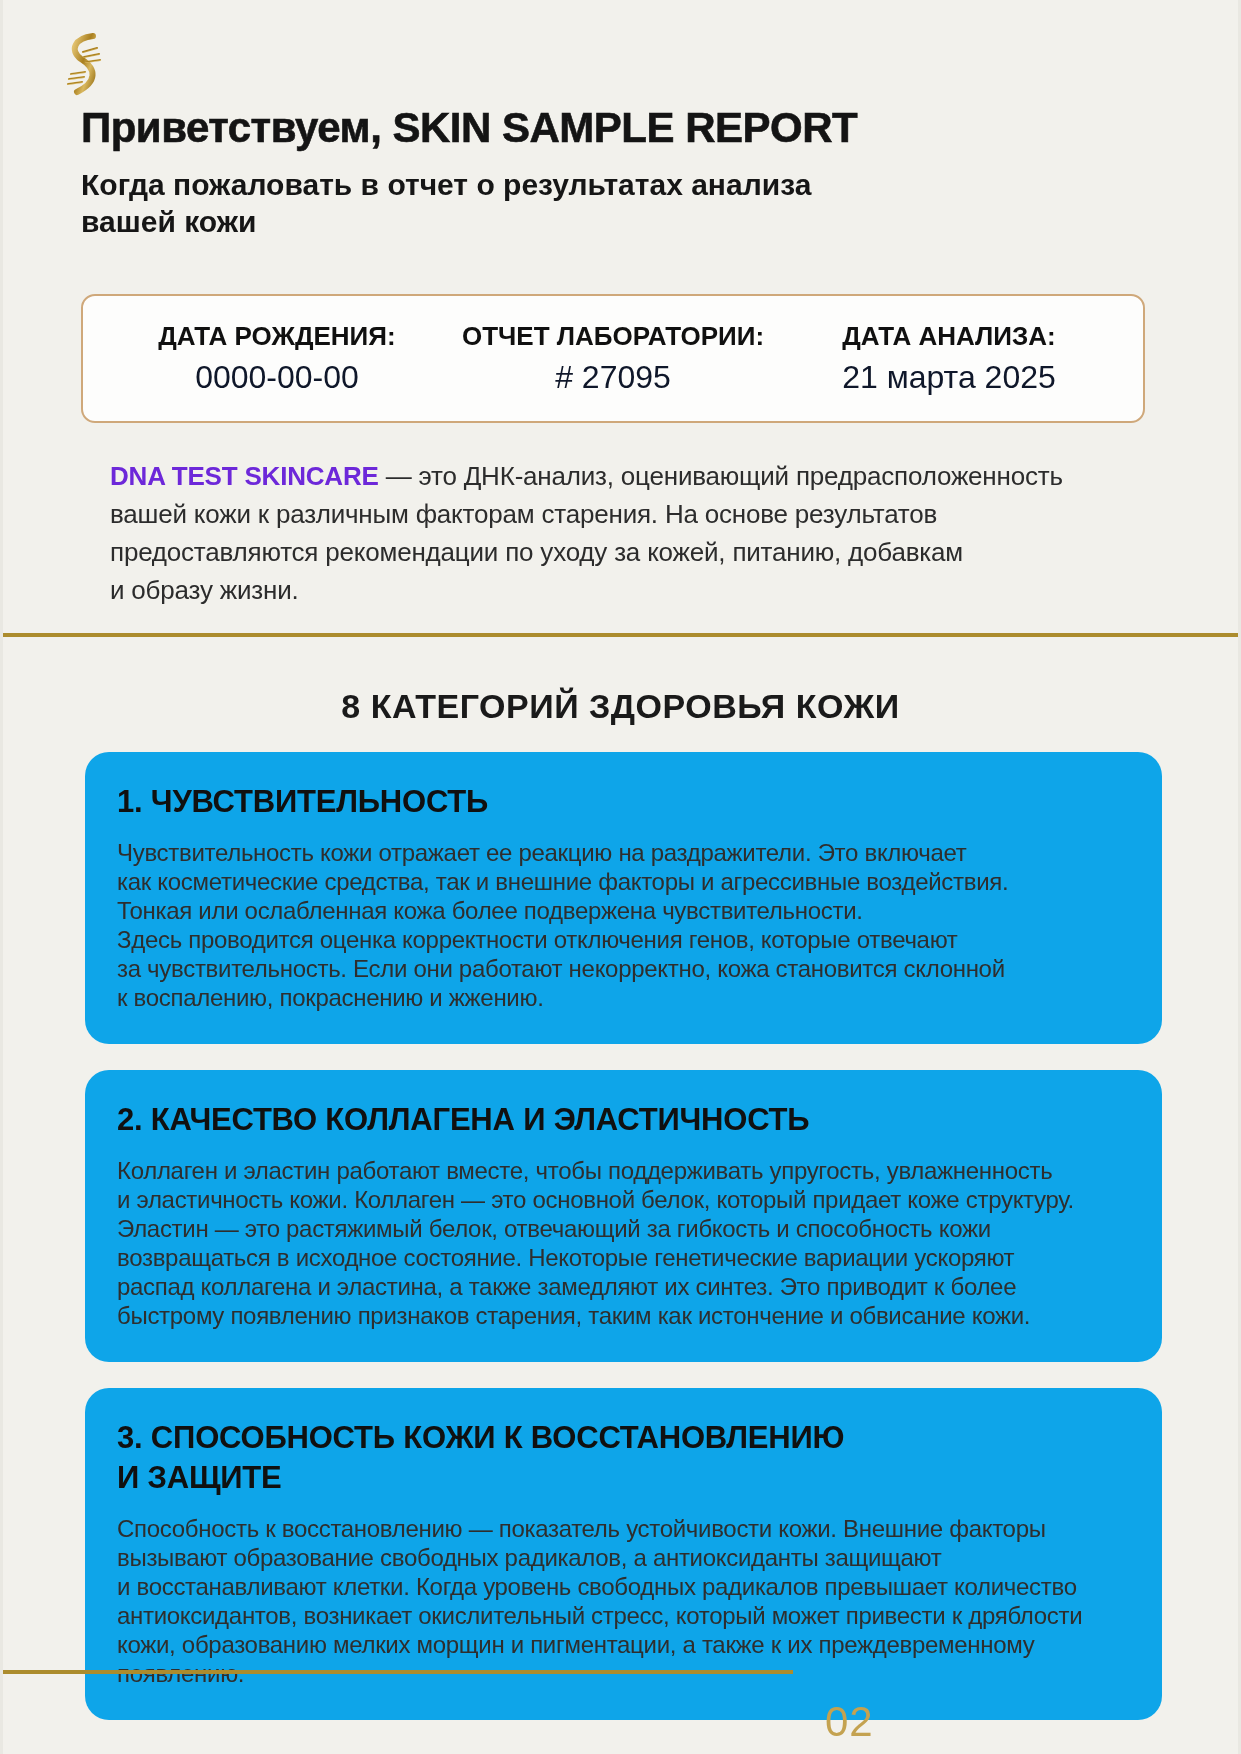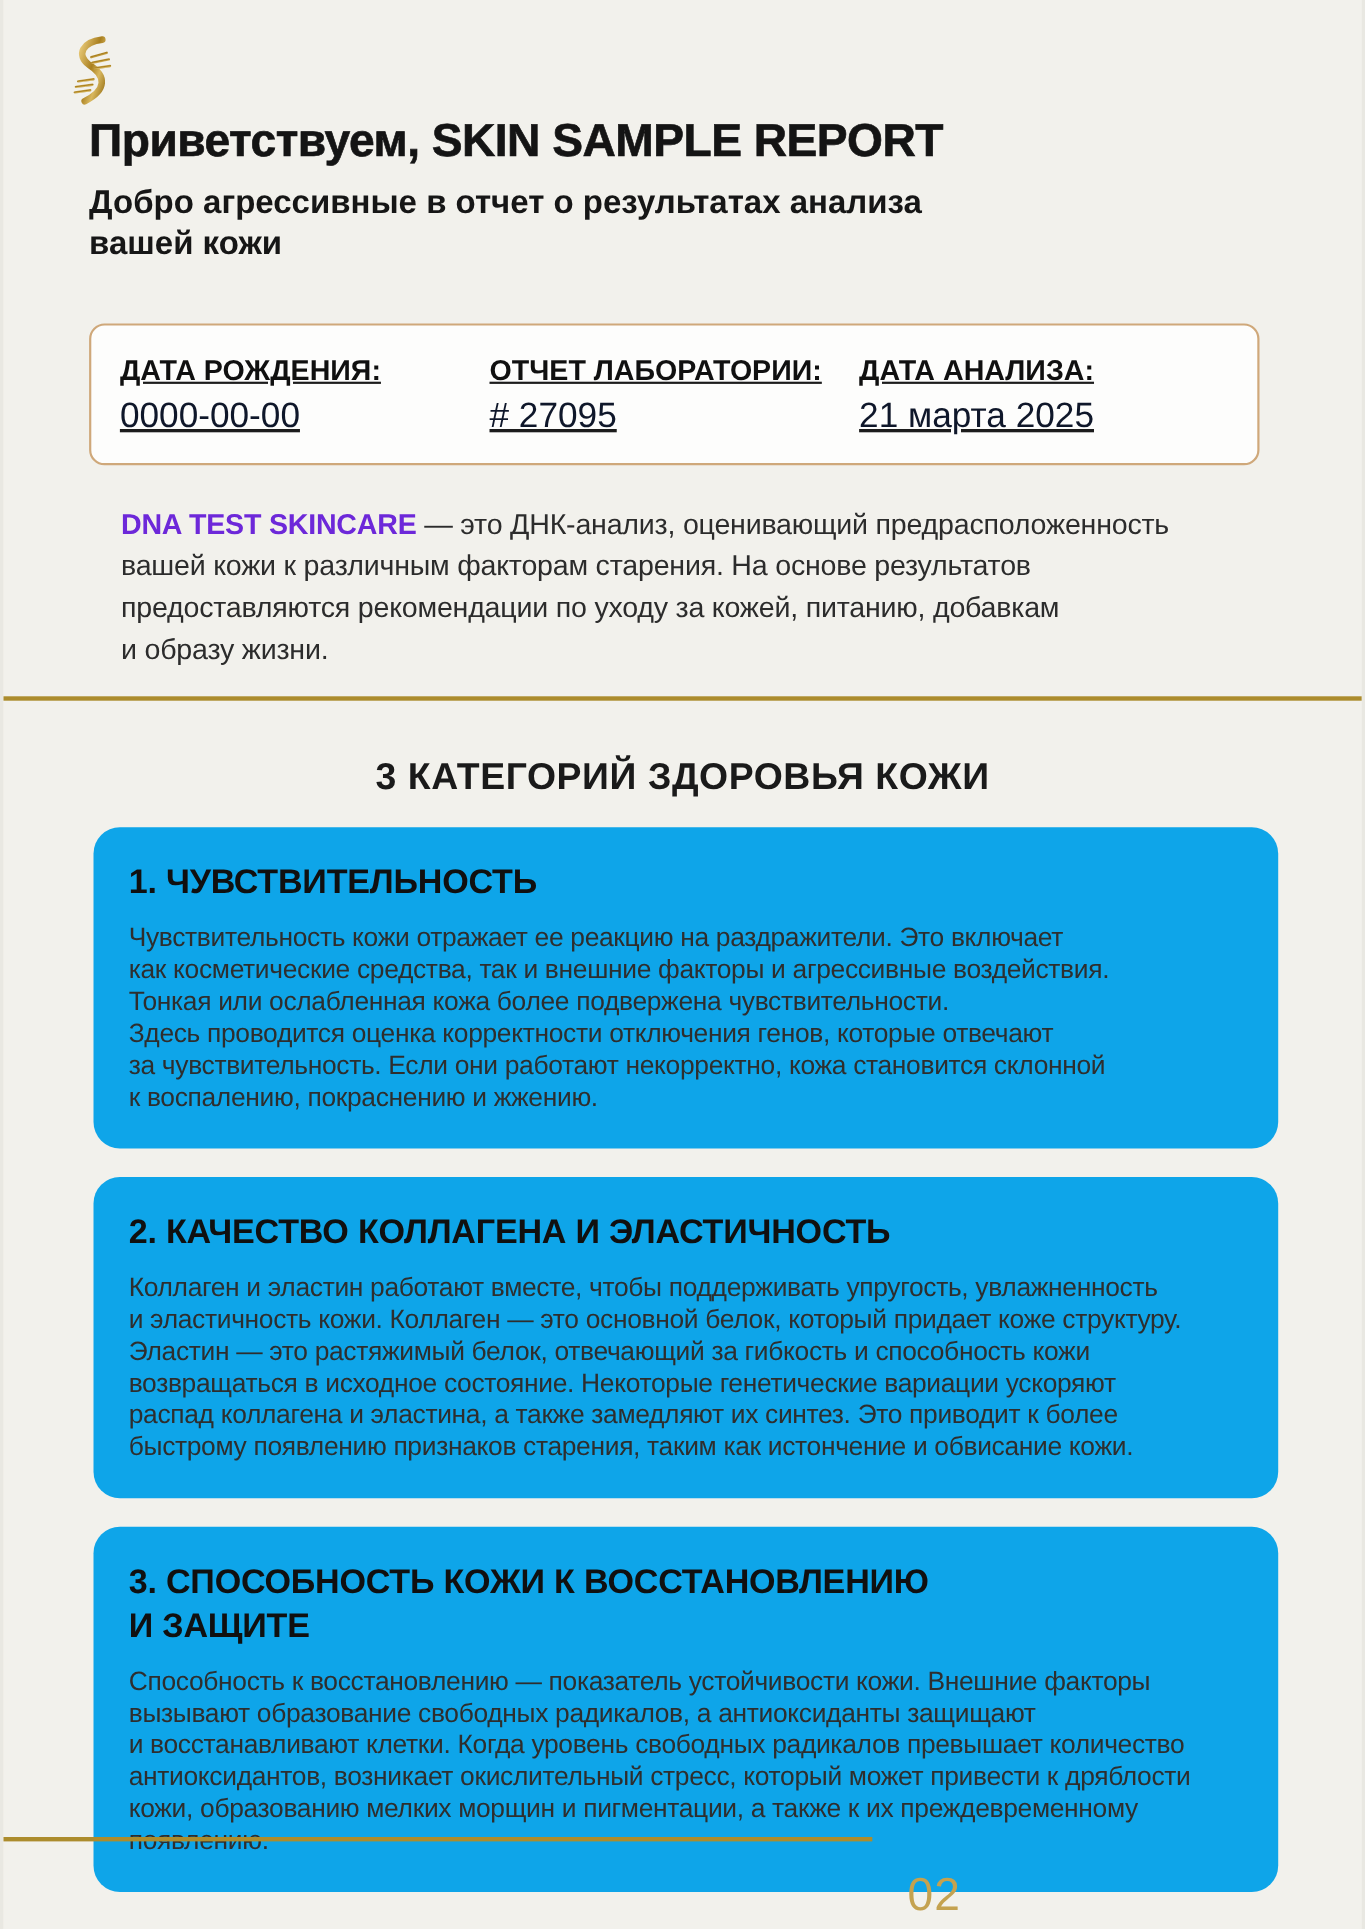--- a/index.html
+++ b/index.html
@@ -36,21 +36,21 @@
 
   .info-box {
     margin-top:54px;
     width:1064px;
     background:#fdfdfc;
     border:2px solid #cfa87a;
     border-radius:14px;
     display:flex;
     padding:25px 26px;
   }
-  .info-field { flex:1; text-align:left;text-decoration:underline; }
+  .info-field { flex:1; text-align:center; }
   .info-label { font-size:26px; font-weight:800; color:#101010; }
   .info-value { margin-top:7px; font-size:32px; color:#0f172a; }
 
   .intro {
     margin:34px 0 0 29px;
     width:1000px;
     font-size:26px;
     line-height:38px;
     color:#2c2c2c;
     white-space:pre-line;
@@ -134,21 +134,21 @@
           <line x1="31" y1="27" x2="46" y2="24"></line>
           <line x1="33" y1="32" x2="47" y2="30"></line>
           <line x1="18" y1="44" x2="32" y2="42"></line>
           <line x1="16" y1="49" x2="31" y2="47"></line>
           <line x1="15" y1="54" x2="29" y2="52"></line>
         </g>
       </svg>
     </div>
 
     <h1 class="title">Приветствуем, SKIN SAMPLE REPORT</h1>
-    <h2 class="subtitle">Добро агрессивные в отчет о результатах анализа
+    <h2 class="subtitle">Когда пожаловать в отчет о результатах анализа
 вашей кожи</h2>
 
     <div class="info-box">
       <div class="info-field">
         <div class="info-label">ДАТА РОЖДЕНИЯ:</div>
         <div class="info-value">0000-00-00</div>
       </div>
       <div class="info-field">
         <div class="info-label">ОТЧЕТ ЛАБОРАТОРИИ:</div>
         <div class="info-value"># 27095</div>
@@ -161,21 +161,21 @@
 
     <p class="intro"><b>DNA TEST SKINCARE</b><span> — это ДНК-анализ, оценивающий предрасположенность
 вашей кожи к различным факторам старения. На основе результатов
 предоставляются рекомендации по уходу за кожей, питанию, добавкам
 и образу жизни.</span></p>
   </div>
 
   <div class="divider"></div>
 
   <div class="content">
-    <div class="section-title">3 КАТЕГОРИЙ ЗДОРОВЬЯ КОЖИ</div>
+    <div class="section-title">8 КАТЕГОРИЙ ЗДОРОВЬЯ КОЖИ</div>
 
     <div class="card">
       <div class="card-title">1. ЧУВСТВИТЕЛЬНОСТЬ</div>
       <div class="card-body">Чувствительность кожи отражает ее реакцию на раздражители. Это включает
 как косметические средства, так и внешние факторы и агрессивные воздействия.
 Тонкая или ослабленная кожа более подвержена чувствительности.
 Здесь проводится оценка корректности отключения генов, которые отвечают
 за чувствительность. Если они работают некорректно, кожа становится склонной
 к воспалению, покраснению и жжению.</div>
     </div>

